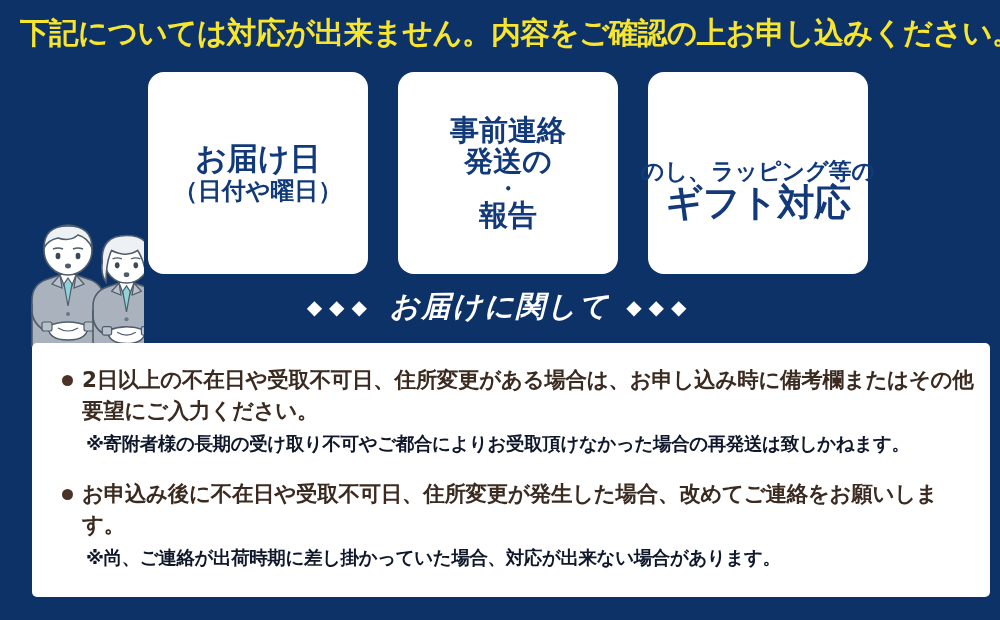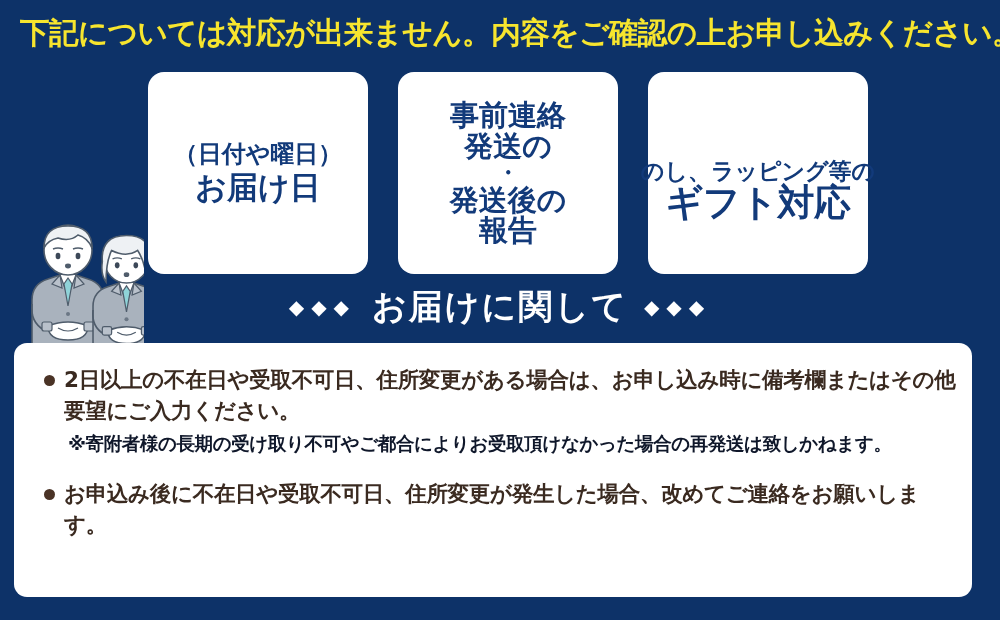--- a/index.html
+++ b/index.html
@@ -86,34 +86,35 @@
     justify-content: center;
     gap: 16px;
     color: #ffffff;
   }
   .diamonds {
     font-size: 20px;
     letter-spacing: 7px;
     line-height: 1;
   }
   .divider-title {
-    font-size: 34px;
+    font-size: 29px;
     font-weight: bold;
     letter-spacing: 2px;
     white-space: nowrap;
+    font-style: italic;
   }
   
   .panel {
     position: absolute;
-    left: 14px;
+    left: 32px;
     top: 343px;
     width: 958px;
     height: 254px;
     background: #ffffff;
-    border-radius: 13px;
+    border-radius: 5px;
     box-sizing: border-box;
     padding: 22px 10px 10px 22px;
   }
   .bullet-block { margin-bottom: 4px; }
   .bullet-row {
     display: flex;
     align-items: flex-start;
     color: #3a2a20;
   }
   .bullet-dot {
@@ -152,29 +153,28 @@
 </head>
 <body>
 
 <div class="poster">
 
   <div class="headline">下記については対応が出来ません。内容をご確認の上お申し込みください。</div>
 
   <div class="cards">
 
     <div class="card card-1">
+      <div class="card-line sz-xl">お届け日</div>
       <div class="card-line sz-md">（日付や曜日）</div>
-      <div class="card-line sz-xl">お届け日</div>
     </div>
 
     <div class="card card-2">
       <div class="card-line sz-lg">事前連絡</div>
       <div class="card-line sz-lg">発送の</div>
       <div class="card-line sz-dot">・</div>
-      <div class="card-line sz-lg">発送後の</div>
       <div class="card-line sz-lg">報告</div>
     </div>
 
     <div class="card card-3">
       <div class="card-line sz-sm">のし、ラッピング等の</div>
       <div class="card-line gift-big">ギフト対応</div>
     </div>
 
   </div>
 
@@ -258,17 +258,18 @@
       <div class="note">※寄附者様の長期の受け取り不可やご都合によりお受取頂けなかった場合の再発送は致しかねます。</div>
     </div>
 
     <div class="gap"></div>
 
     <div class="bullet-block">
       <div class="bullet-row">
         <span class="bullet-dot"></span>
         <span class="bullet-text">お申込み後に不在日や受取不可日、住所変更が発生した場合、改めてご連絡をお願いします。</span>
       </div>
+      <div class="note">※尚、ご連絡が出荷時期に差し掛かっていた場合、対応が出来ない場合があります。</div>
     </div>
 
   </div>
 
 </div>
 
 </body></html>

